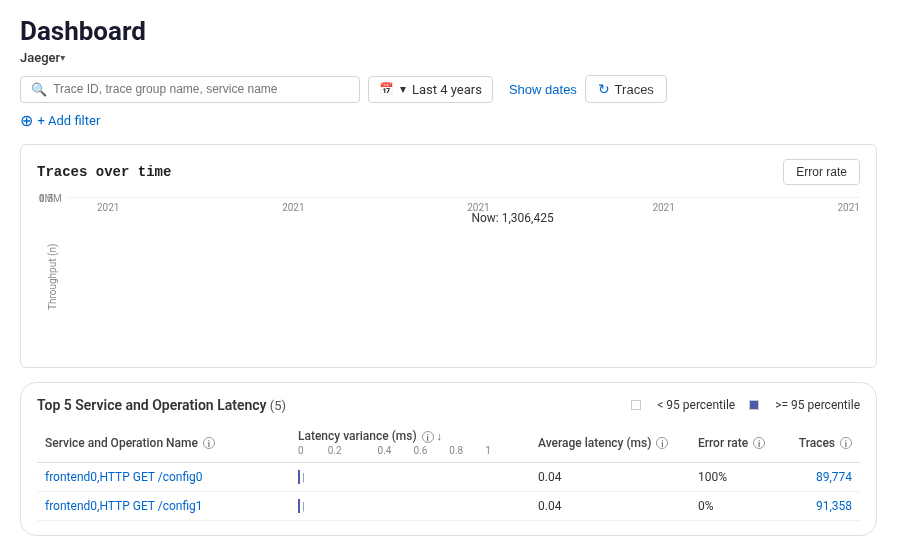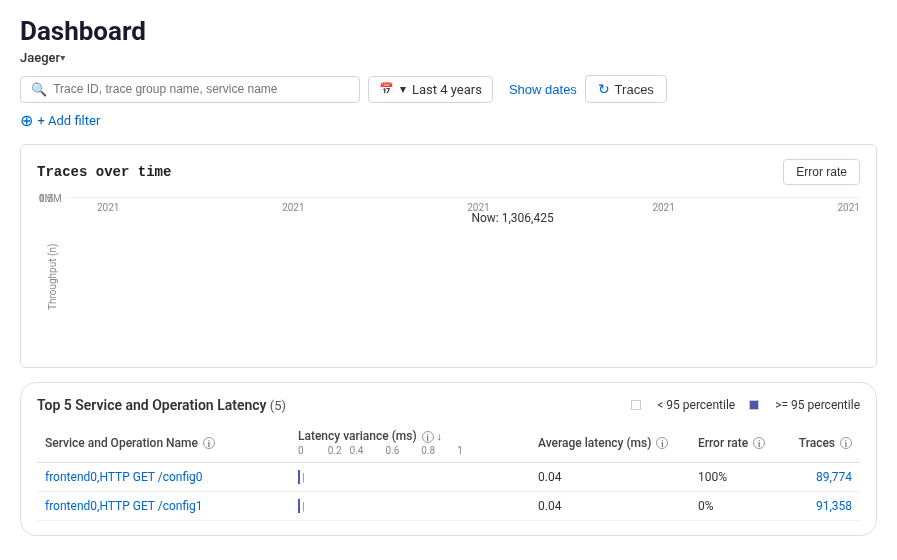--- a/index.html
+++ b/index.html
@@ -402,21 +402,21 @@
         <tr>
           <th>
             Service and Operation Name <span class="info-icon">i</span>
           </th>
           <th class="col-latency">
             Latency variance (ms) <span class="info-icon">i</span>
             <span class="sort-icon">↓</span>
             <div style="display:flex; gap:4px; font-size:10px; color:#888; font-weight:400; margin-top:2px;">
               <span>0</span>
               <span style="margin-left:20px;">0.2</span>
-              <span style="margin-left:4px;">0.4</span>
+              <span style="margin-left:32px;">0.4</span>
               <span style="margin-left:18px;">0.6</span>
               <span style="margin-left:18px;">0.8</span>
               <span style="margin-left:18px;">1</span>
             </div>
           </th>
           <th class="col-avg">
             Average latency (ms) <span class="info-icon">i</span>
           </th>
           <th class="col-error">
             Error rate <span class="info-icon">i</span>

